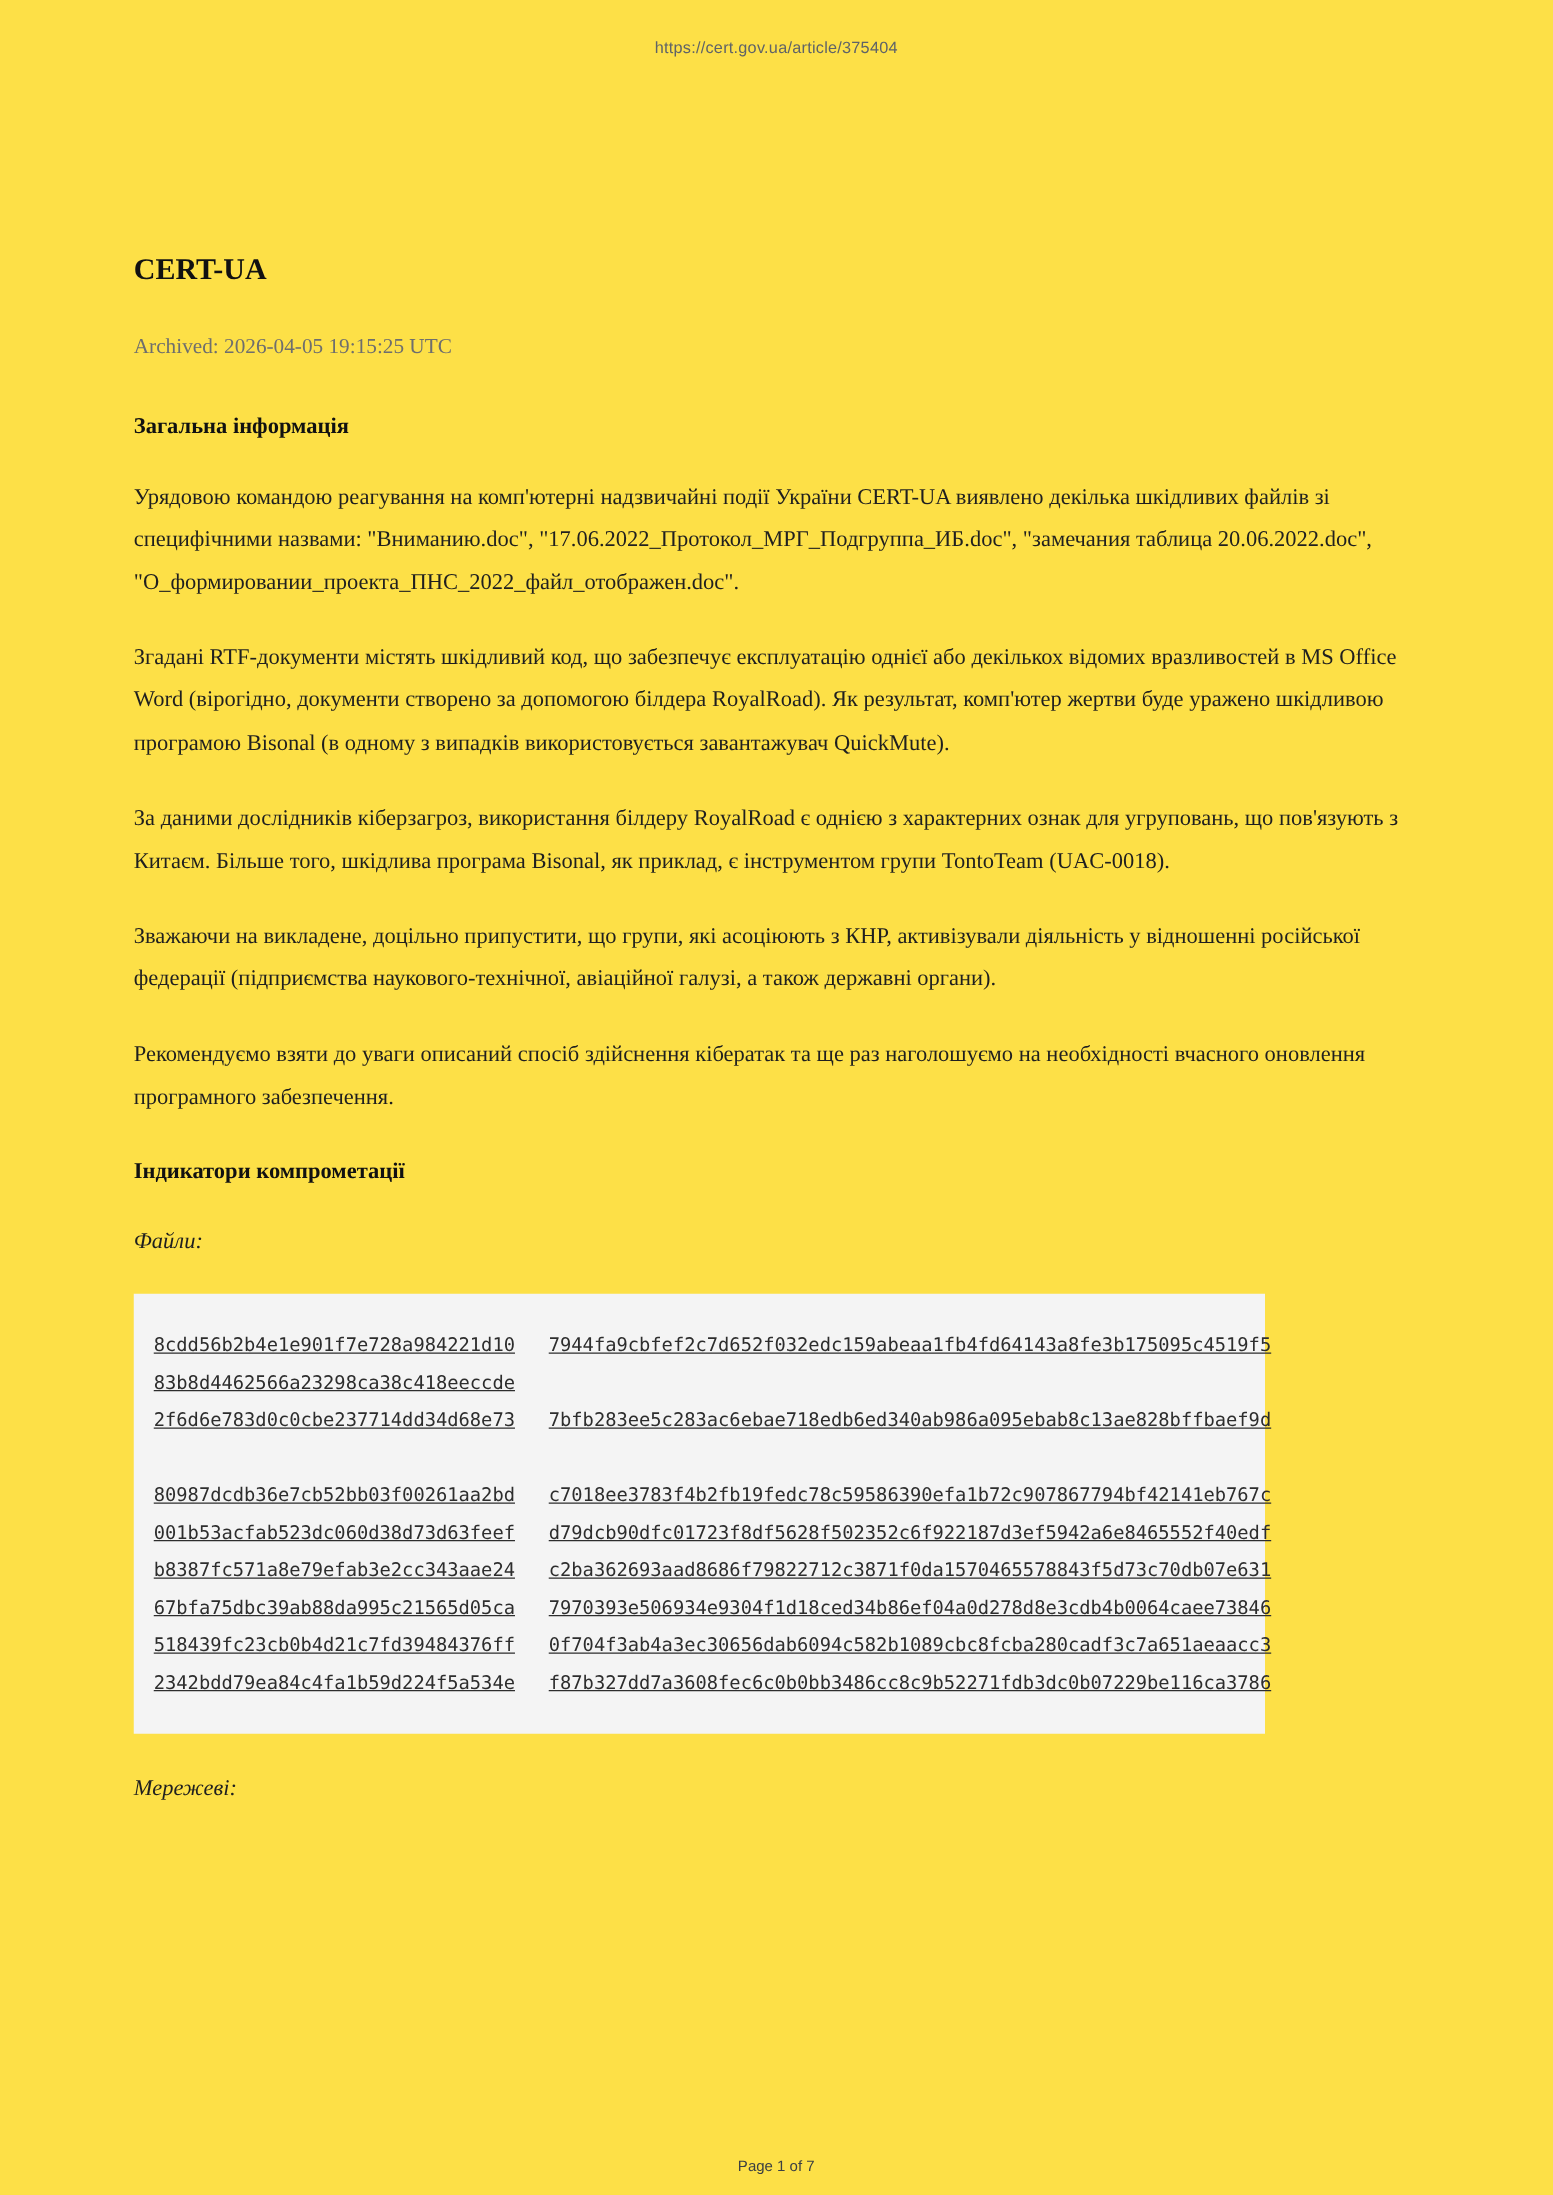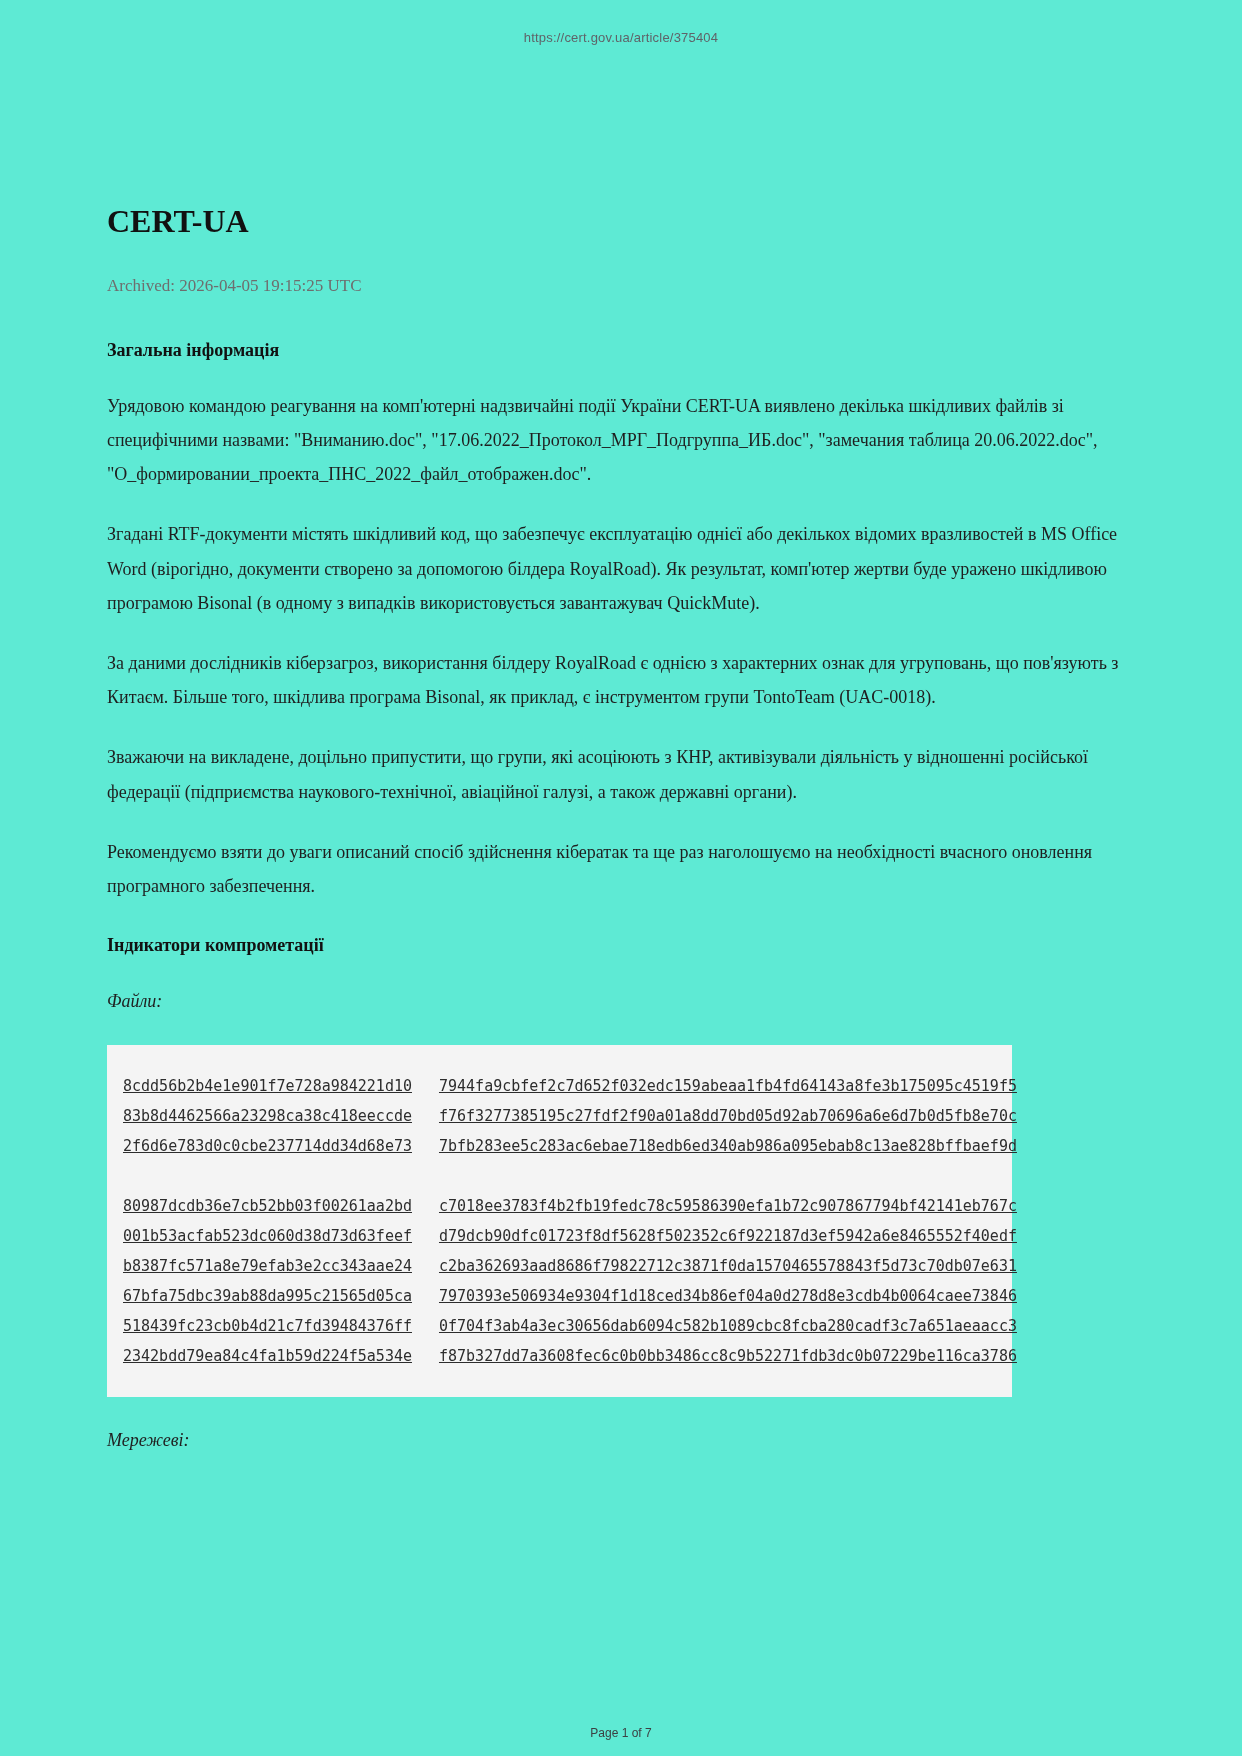--- a/index.html
+++ b/index.html
@@ -1,39 +1,39 @@
 <!DOCTYPE html>
 <html><head>
 <meta charset="utf-8">
 <style>
   html, body { margin: 0; padding: 0; background: #ffffff; }
   .page {
     position: relative;
     width: 1242px;
     height: 1756px;
     margin: 0 auto;
-    background: #5eead4;
+    background: #fde047;
     overflow: hidden;
   }
   .url-header {
     padding-top: 30px;
     text-align: center;
     font-family: "Liberation Sans", "DejaVu Sans", sans-serif;
     font-size: 13px;
     color: #5f6368;
     letter-spacing: 0.2px;
   }
   .content {
     margin: 0 107px;
     color: #1f1f1f;
     font-family: "Liberation Serif", "DejaVu Serif", serif;
   }
   h1.title {
     margin: 158px 0 0 0;
-    font-size: 32px;
+    font-size: 24px;
     line-height: 1.15;
     font-weight: bold;
     color: #111111;
     font-family: "Liberation Serif", "DejaVu Serif", serif;
   }
   .archived {
     margin-top: 34px;
     font-size: 17px;
     line-height: 1.4;
     color: #6e6e6e;
@@ -116,21 +116,20 @@
 
     <p class="italic-label">Файли:</p>
 
     <div class="code-block">
         <div class="hash-row">
           <span class="md5">8cdd56b2b4e1e901f7e728a984221d10</span>
           <span class="sha256">7944fa9cbfef2c7d652f032edc159abeaa1fb4fd64143a8fe3b175095c4519f5</span>
         </div>
         <div class="hash-row">
           <span class="md5">83b8d4462566a23298ca38c418eeccde</span>
-          <span class="sha256">f76f3277385195c27fdf2f90a01a8dd70bd05d92ab70696a6e6d7b0d5fb8e70c</span>
         </div>
         <div class="hash-row">
           <span class="md5">2f6d6e783d0c0cbe237714dd34d68e73</span>
           <span class="sha256">7bfb283ee5c283ac6ebae718edb6ed340ab986a095ebab8c13ae828bffbaef9d</span>
         </div>
         <div class="hash-gap"></div>
         <div class="hash-row">
           <span class="md5">80987dcdb36e7cb52bb03f00261aa2bd</span>
           <span class="sha256">c7018ee3783f4b2fb19fedc78c59586390efa1b72c907867794bf42141eb767c</span>
         </div>

